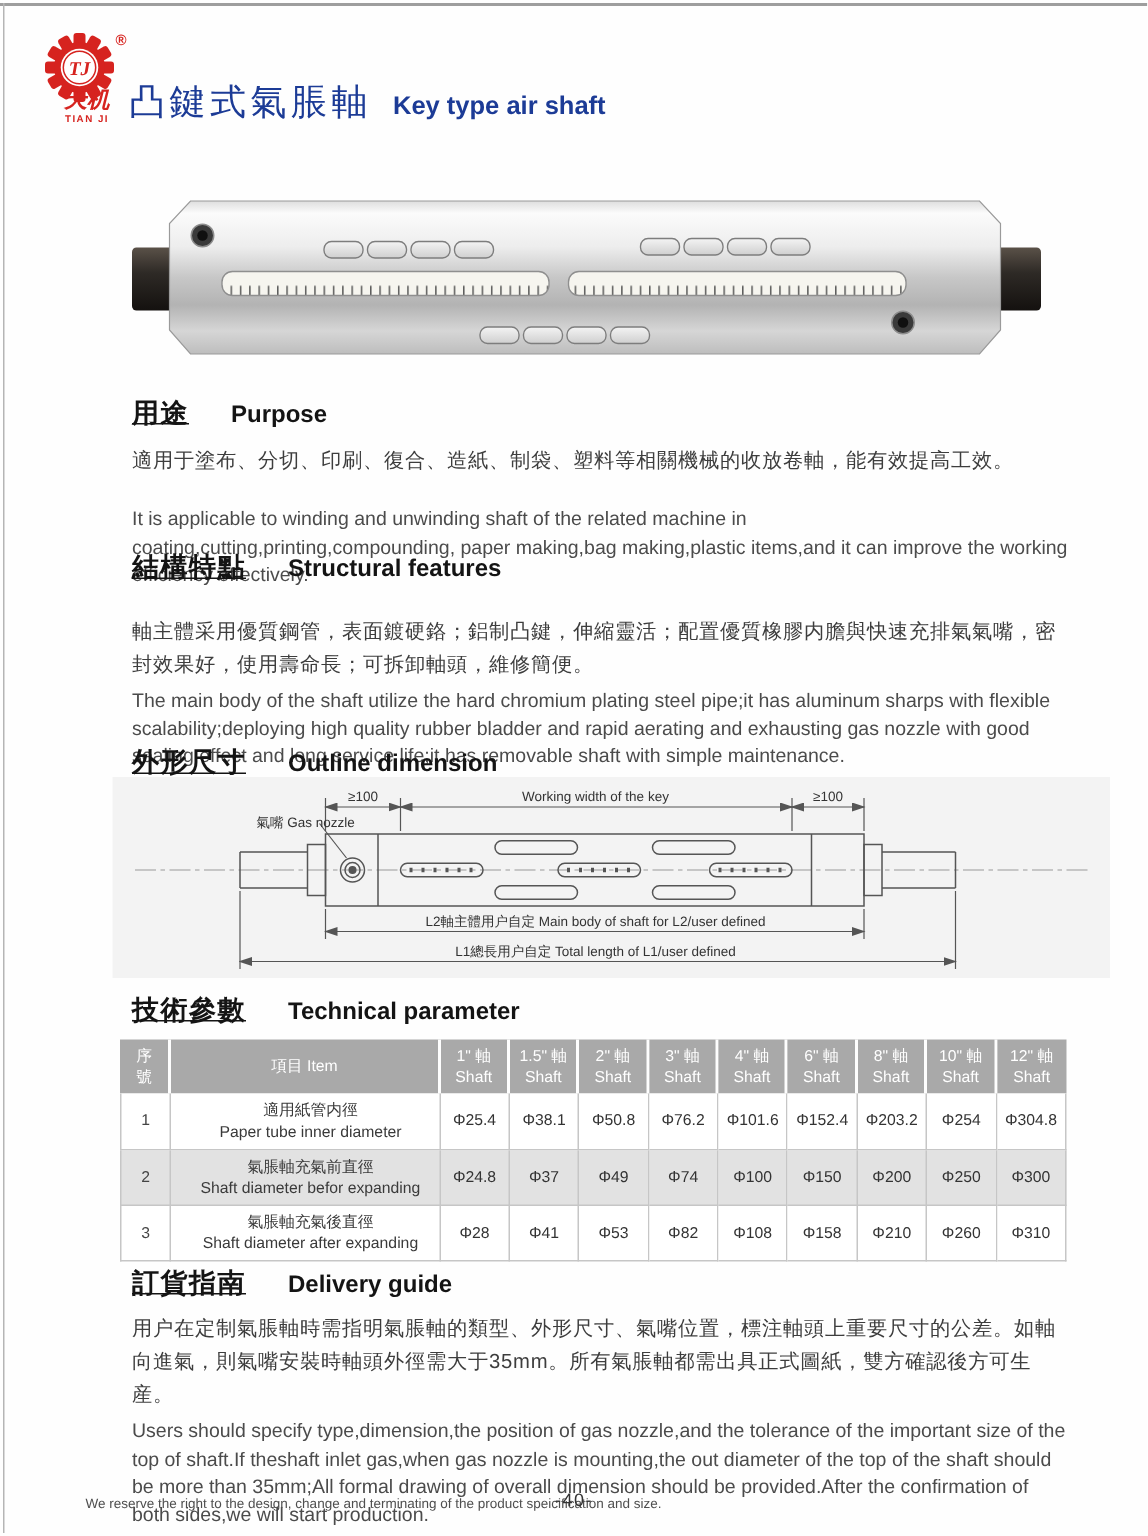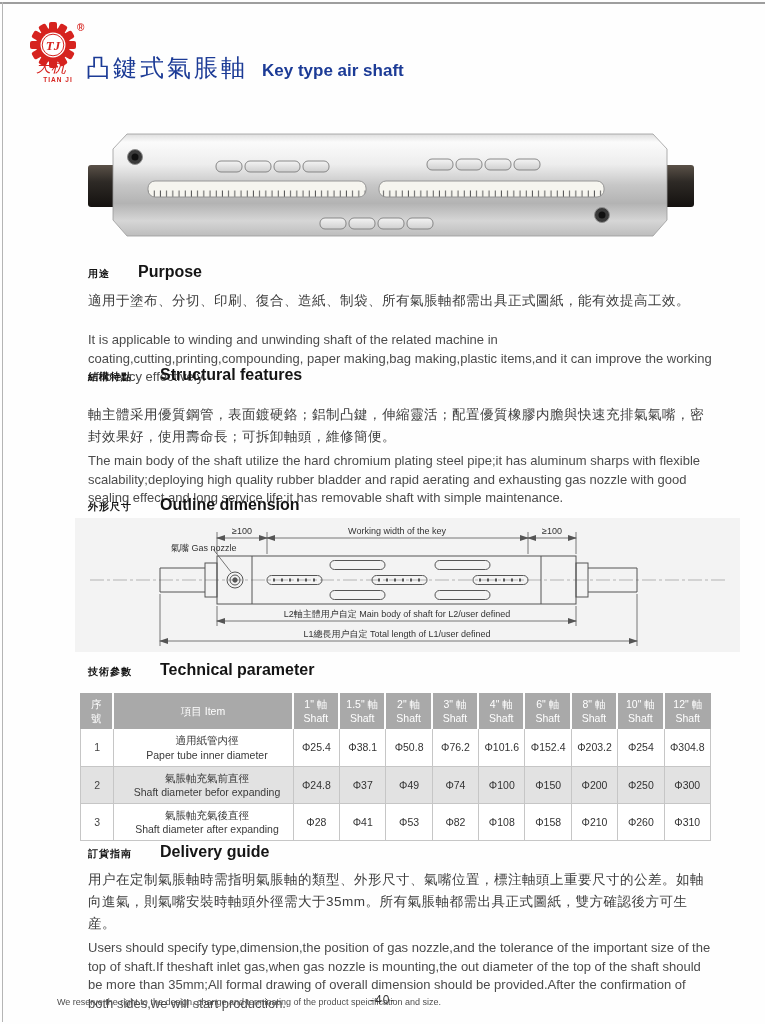--- a/index.html
+++ b/index.html
@@ -4,36 +4,36 @@
 <style>
   html,body{margin:0;padding:0;background:#fff;}
   .page{position:relative;width:765px;height:1024px;background:#fefefe;overflow:hidden;
         font-family:"Liberation Sans","DejaVu Sans",sans-serif;}
   .edge-top{position:absolute;left:0;top:2px;width:765px;height:2px;background:#9e9e9e;}
   .edge-left{position:absolute;left:2px;top:2px;width:1px;height:1020px;background:#b5b5b5;}
 
   
   .logo{position:absolute;left:30px;top:22px;width:64px;}
   .logo .reg{position:absolute;left:47px;top:0px;color:#d6231f;font-size:10px;font-weight:bold;}
-  .logo .cn{position:absolute;left:6px;top:38px;width:44px;color:#d6231f;
+  .logo .cn{position:absolute;left:6px;top:38px;width:44px;text-align:center;color:#d6231f;
             font-family:"Liberation Serif","DejaVu Serif",serif;font-style:italic;
-            font-weight:normal;font-size:15px;line-height:15px;}
+            font-weight:bold;font-size:15px;line-height:15px;}
   .logo .en{position:absolute;left:0px;top:54px;width:56px;text-align:center;color:#d6231f;
             font-size:6.5px;font-weight:bold;letter-spacing:1px;}
   .titlebar{position:absolute;left:86px;top:52px;display:flex;align-items:baseline;gap:14px;}
   .title-cn{color:#1c3b96;font-size:24px;font-weight:normal;letter-spacing:3px;}
   .title-en{color:#1c3b96;font-size:17px;font-weight:bold;text-align:right;}
 
   
   .photo{position:absolute;left:83px;top:125px;width:616px;height:120px;}
 
   
   .sec{position:absolute;left:88px;width:626px;}
   .sec-heading{display:flex;align-items:baseline;gap:11px;color:#141414;}
-  .sec-heading .h-cn{font-size:10px;font-weight:bold;letter-spacing:1px;}
+  .sec-heading .h-cn{font-size:18px;font-weight:bold;letter-spacing:1px;text-decoration:underline;}
   .sec-heading .h-en{font-size:16px;font-weight:bold;margin-left:17px;}
   .body-cn{color:#3d3d3d;font-size:13.5px;line-height:22px;letter-spacing:0.5px;}
   .body-en{color:#4b4b4b;font-size:13px;line-height:18.5px;}
 
   
   .diagram{position:absolute;left:75px;top:518px;width:665px;height:134px;background:#f3f3f3;}
 
   
   .tech-table-wrap{position:absolute;left:80px;top:693px;width:631px;}
   table.tech{border-collapse:separate;border-spacing:0;width:631px;table-layout:fixed;}
@@ -156,21 +156,21 @@
         <circle cx="519" cy="90" r="3.5" fill="#101010"></circle>
       </g>
     </svg>
   </div>
 
   <div class="sec" style="top:263px">
     <div class="sec-heading">
       <span class="h-cn">用途</span>
       <span class="h-en">Purpose</span>
     </div>
-    <div class="body-cn" style="margin-top:9px">適用于塗布、分切、印刷、復合、造紙、制袋、所有氣脹軸都需出具正式圖紙，能有效提高工效。</div>
+    <div class="body-cn" style="margin-top:9px">適用于塗布、分切、印刷、復合、造紙、制袋、塑料等相關機械的收放卷軸，能有效提高工效。</div>
     <div class="body-en" style="margin-top:19px">It is applicable to winding and unwinding shaft of the related machine in coating,cutting,printing,compounding, paper making,bag making,plastic items,and it can improve the working efficiency effectively.</div>
   </div>
 
   <div class="sec" style="top:366px">
     <div class="sec-heading">
       <span class="h-cn">結構特點</span>
       <span class="h-en">Structural features</span>
     </div>
     <div class="body-cn" style="margin-top:20px">軸主體采用優質鋼管，表面鍍硬鉻；鋁制凸鍵，伸縮靈活；配置優質橡膠内膽與快速充排氣氣嘴，密封效果好，使用壽命長；可拆卸軸頭，維修簡便。</div>
     <div class="body-en" style="margin-top:4px">The main body of the shaft utilize the hard chromium plating steel pipe;it has aluminum sharps with flexible scalability;deploying high quality rubber bladder and rapid aerating and exhausting gas nozzle with good sealing effect and long service life;it has removable shaft with simple maintenance.</div>

